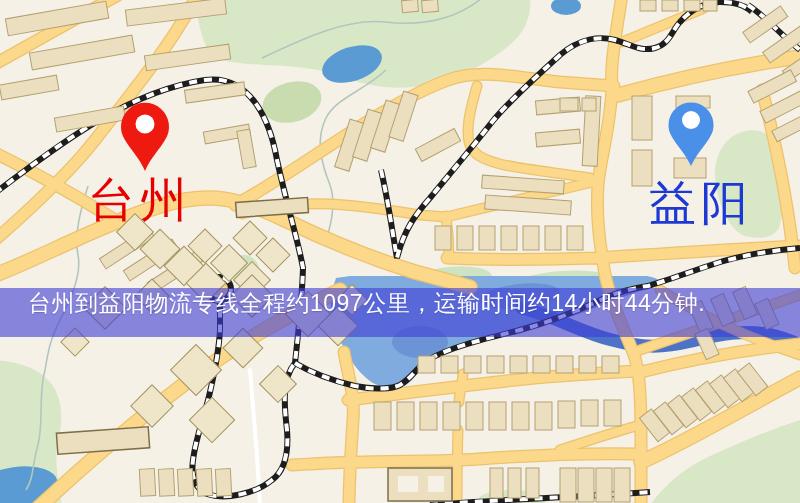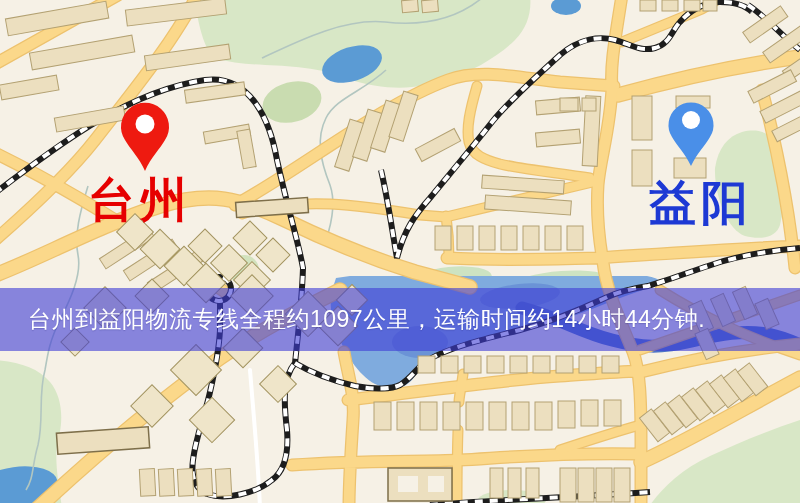--- a/index.html
+++ b/index.html
@@ -6,27 +6,27 @@
   .screen{
     position:relative;width:800px;height:503px;overflow:hidden;
     background:#f6f1e6;
     font-family:"Liberation Sans","DejaVu Sans",sans-serif;
   }
   .map-svg{position:absolute;left:0;top:0;width:800px;height:503px;display:block;}
   .city-label{
     position:absolute;
     font-family:"Liberation Serif","DejaVu Serif",serif;
     font-size:47px;line-height:1;letter-spacing:5px;white-space:nowrap;
-    font-weight:700;
+    font-weight:400;
   }
   .city-label.origin{left:88px;top:177px;}
   .city-label.dest{left:641px;top:180px;}
   .banner{
-    position:absolute;left:0;top:288px;width:800px;height:63px;
-    display:flex;align-items:center;
+    position:absolute;left:0;top:288px;width:800px;height:49px;
+    display:flex;
     padding-left:28px;box-sizing:border-box;
   }
   .banner-text{
     font-size:23px;letter-spacing:0.5px;white-space:nowrap;
     text-shadow:0 1px 1px rgba(40,40,120,0.25);
   }
 </style>
 </head>
 <body>
 

